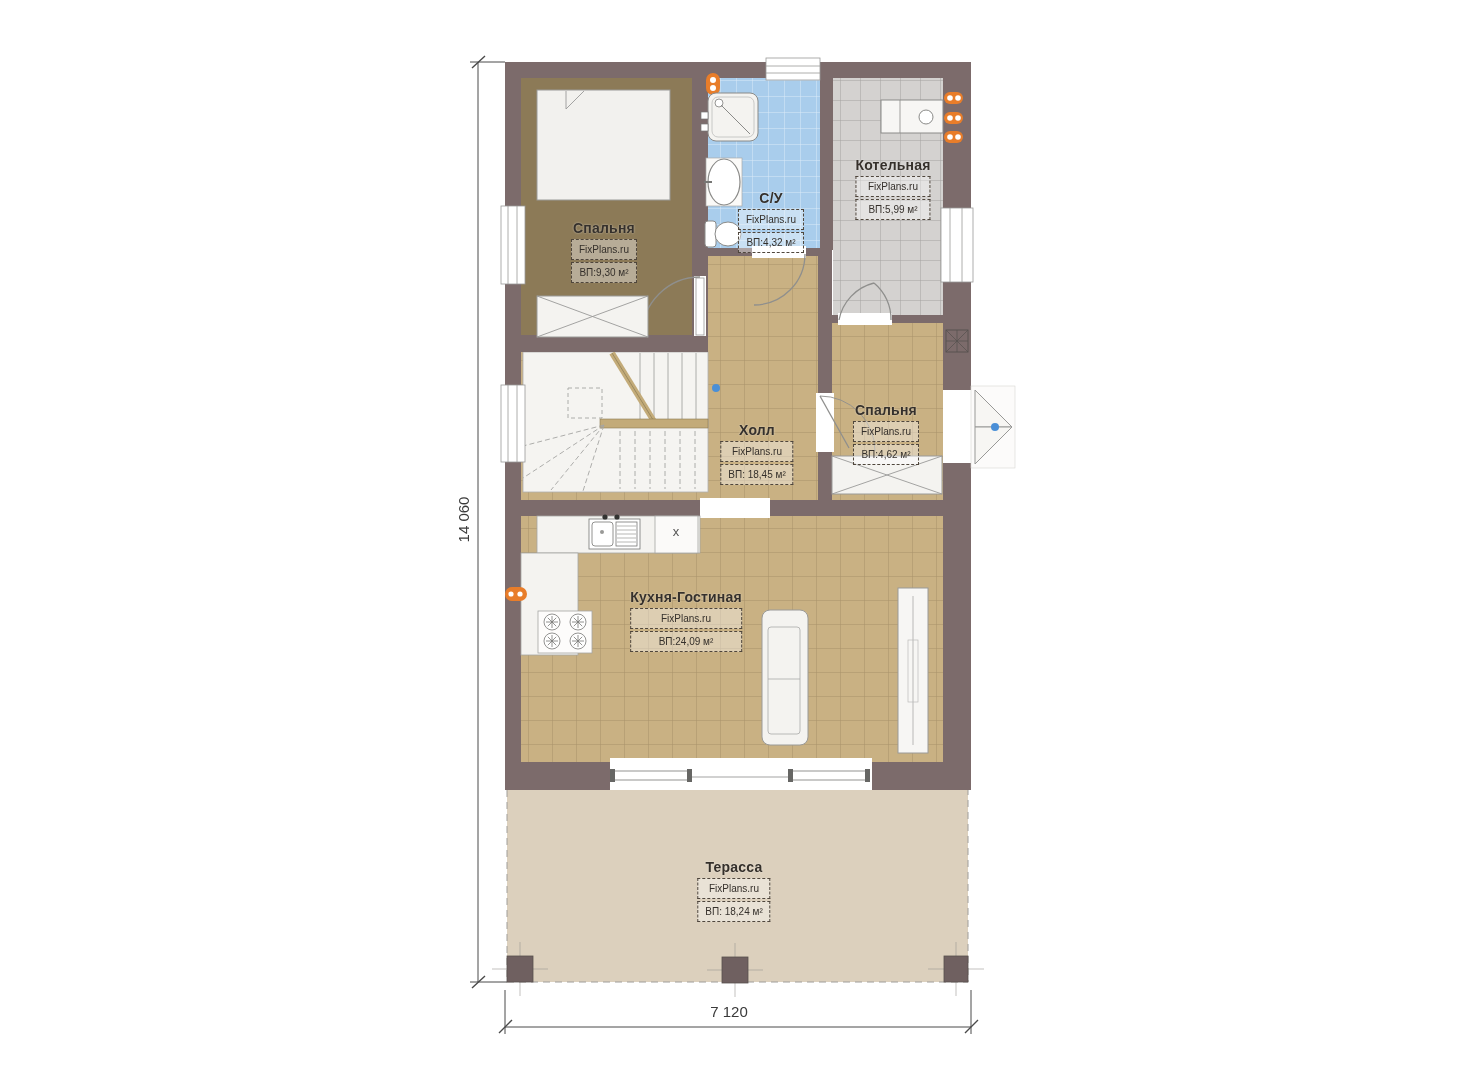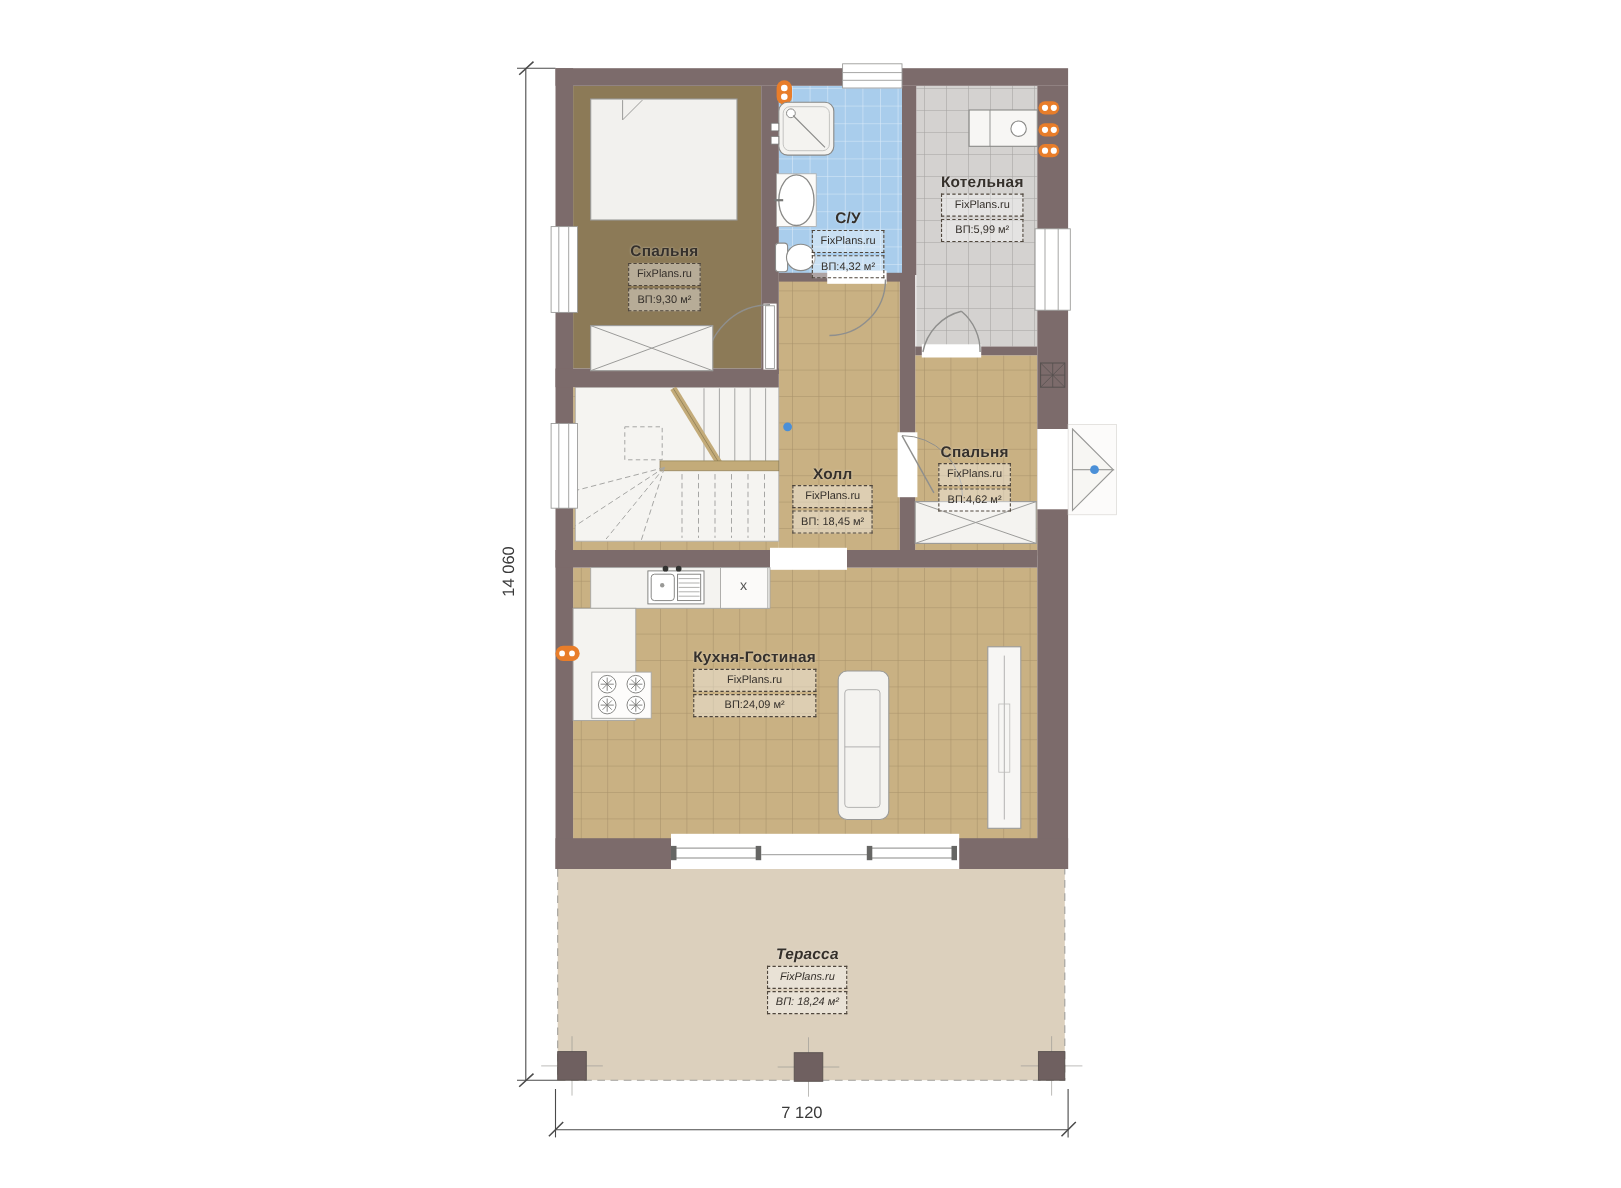--- a/index.html
+++ b/index.html
@@ -303,21 +303,21 @@
 <div class="room-label" style="left:757px;top:422px;text-align:center;">
   <div class="room-name">Холл</div>
   <span class="room-box">FixPlans.ru</span>
   <span class="room-box">ВП: 18,45 м²</span>
 </div>
 <div class="room-label" style="left:686px;top:589px;">
   <div class="room-name">Кухня-Гостиная</div>
   <span class="room-box">FixPlans.ru</span>
   <span class="room-box">ВП:24,09 м²</span>
 </div>
-<div class="room-label" style="left:734px;top:859px;font-style:italic;">
+<div class="room-label" style="left:734px;top:859px;">
   <div class="room-name">Терасса</div>
   <span class="room-box">FixPlans.ru</span>
   <span class="room-box">ВП: 18,24 м²</span>
 </div>
 
 <div id="appliance-mark">x</div>
 <div id="dim-height" class="dim-label">14 060</div>
 <div id="dim-width" class="dim-label">7 120</div>
 
 </div>

